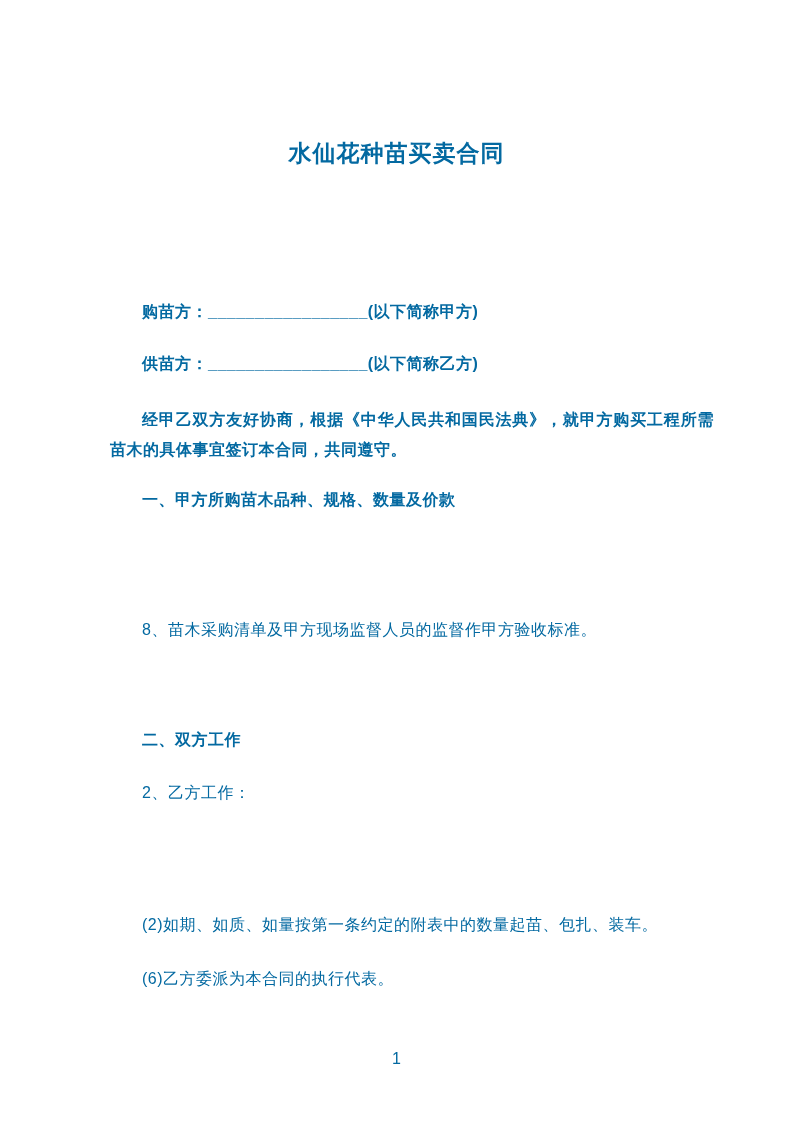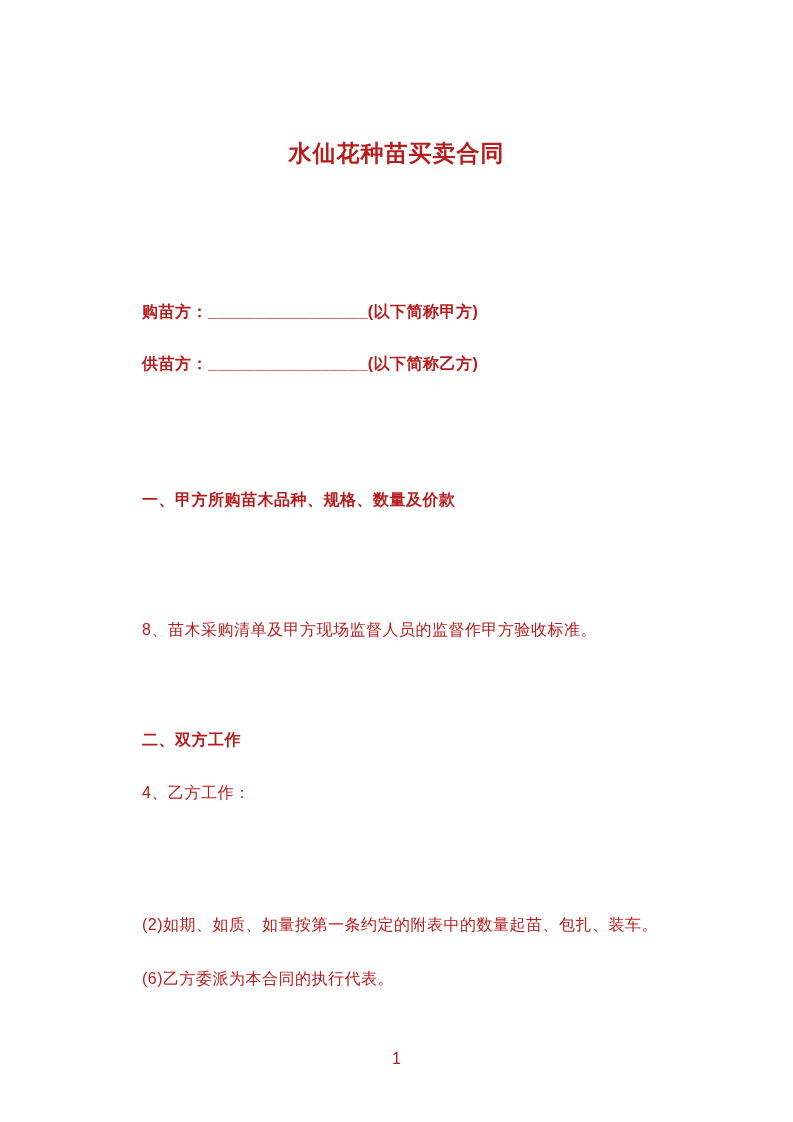--- a/index.html
+++ b/index.html
@@ -1,21 +1,21 @@
 <!DOCTYPE html>
 <html><head>
 <meta charset="utf-8">
 <style>
   html, body { margin: 0; padding: 0; background: #ffffff; }
   .page {
     position: relative;
     width: 793px;
     height: 1122px;
     background: #ffffff;
-    color: #b91c1c;
+    color: #0369a1;
     font-family: "Liberation Sans", "DejaVu Sans", sans-serif;
     overflow: hidden;
   }
   .doc-title {
     position: absolute;
     top: 136px;
     left: 0;
     width: 793px;
     margin: 0;
     text-align: center;
@@ -51,30 +51,31 @@
 <body>
 
 <div class="page">
 
   <h1 class="doc-title">水仙花种苗买卖合同</h1>
 
   <p class="para bold" style="top:283px;">购苗方：_________________(以下简称甲方)</p>
 
   <p class="para bold" style="top:335px;">供苗方：_________________(以下简称乙方)</p>
 
+  <p class="para bold" style="top:391px;">经甲乙双方友好协商，根据《中华人民共和国民法典》，就甲方购买工程所需苗木的具体事宜签订本合同，共同遵守。</p>
 
   <p class="para bold" style="top:471px;">一、甲方所购苗木品种、规格、数量及价款</p>
 
 
   <p class="para" style="top:601px;">8、苗木采购清单及甲方现场监督人员的监督作甲方验收标准。</p>
 
 
   <p class="para bold" style="top:711px;">二、双方工作</p>
 
-  <p class="para" style="top:764px;">4、乙方工作：</p>
+  <p class="para" style="top:764px;">2、乙方工作：</p>
 
 
   <p class="para" style="top:896px;">(2)如期、如质、如量按第一条约定的附表中的数量起苗、包扎、装车。</p>
 
   <p class="para" style="top:950px;">(6)乙方委派为本合同的执行代表。</p>
 
   <div class="page-number">1</div>
 
 </div>
 

